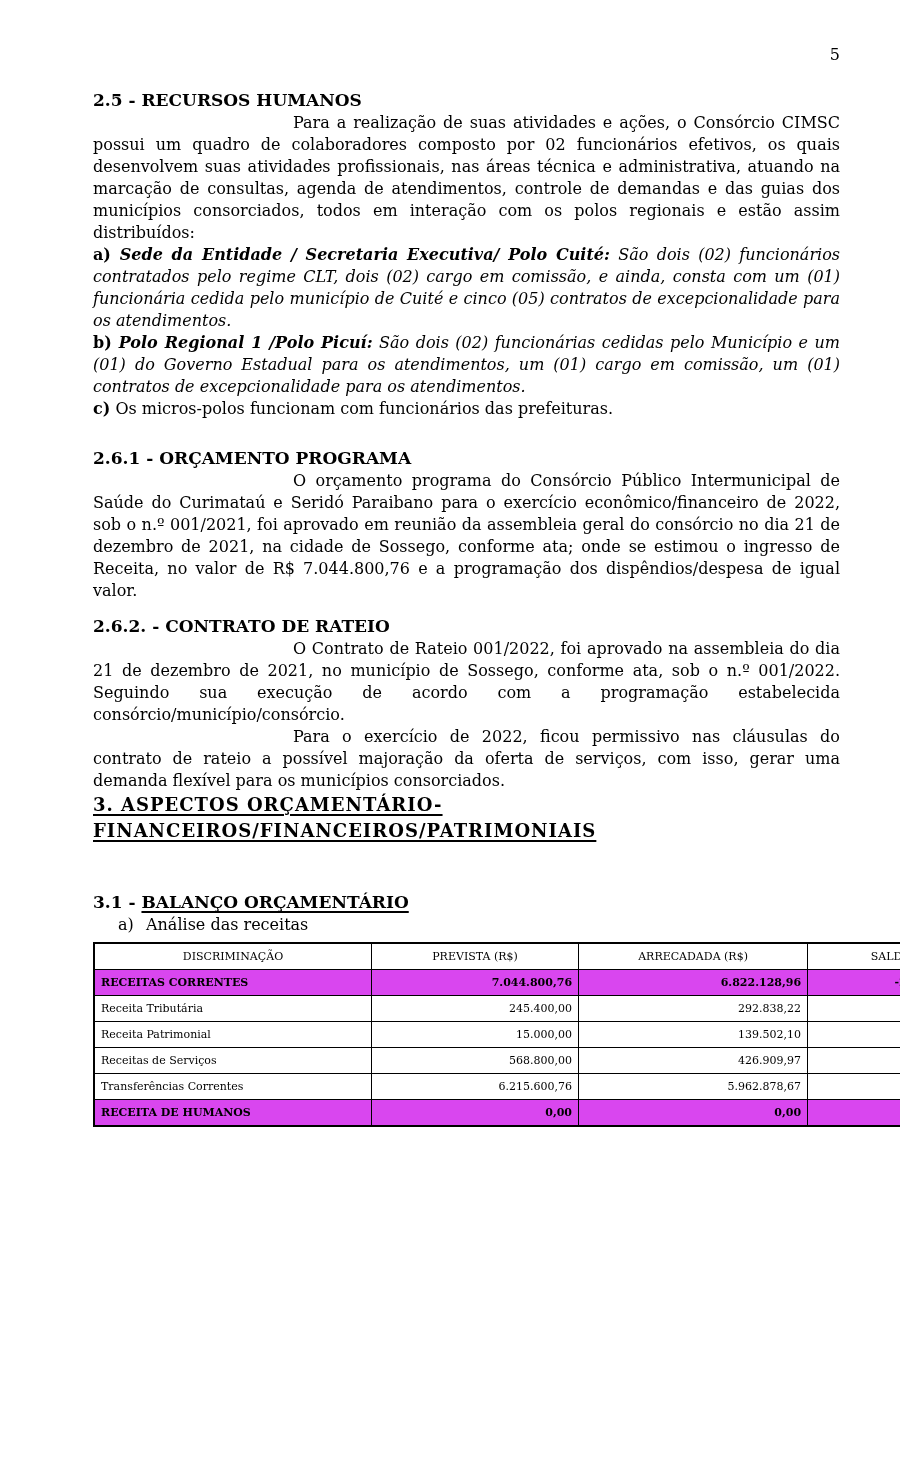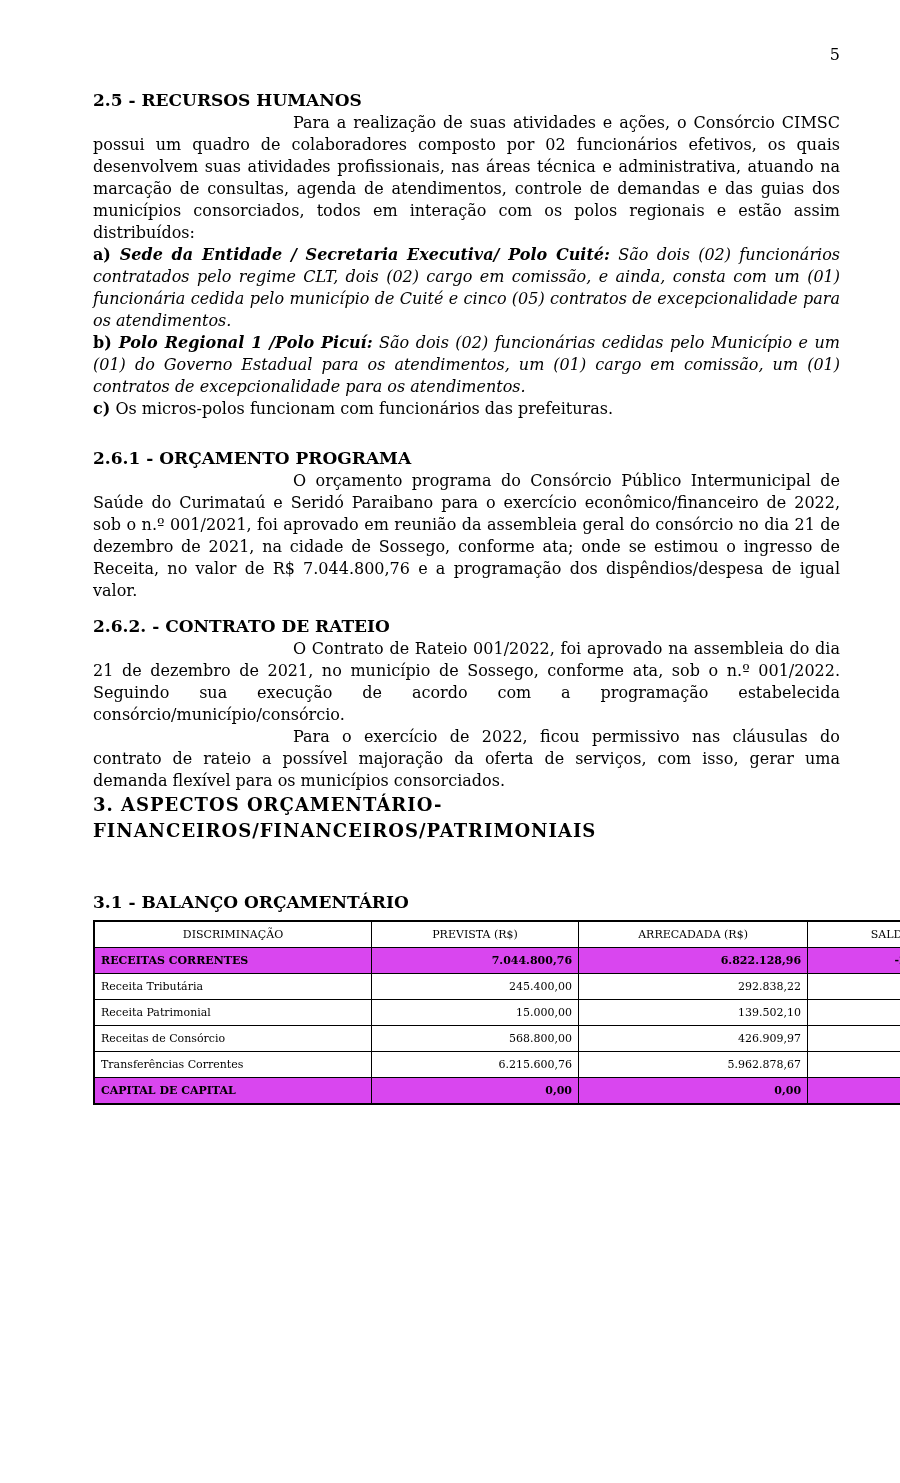--- a/index.html
+++ b/index.html
@@ -38,20 +38,21 @@
   .bi{font-weight:bold;font-style:italic;}
   .it{font-style:italic;}
   .h3big{
     font-weight:bold;
     font-size:18px;
     line-height:26px;
     letter-spacing:1px;
     margin:0;
   }
   .u{
+    text-decoration:underline;
     text-decoration-thickness:2px;
     text-underline-offset:3px;
     margin-top:44px;
   }
   .caption{margin:0;line-height:22px;padding-left:25px;}
   .caption .cap-label{display:inline-block;width:28px;font-style:normal;}
   table.receitas{
     border-collapse:collapse;
     width:883px;
     table-layout:fixed;
@@ -103,20 +104,21 @@
   <h2 class="hsec mt28">2.6.2. - CONTRATO DE RATEIO</h2>
 
   <p class="body ind mt42">O Contrato de Rateio 001/2022, foi aprovado na assembleia do dia 21 de dezembro de 2021, no município de Sossego, conforme ata, sob o n.º 001/2022. Seguindo sua execução de acordo com a programação estabelecida consórcio/município/consórcio.</p>
 
   <p class="body ind mt0">Para o exercício de 2022, ficou permissivo nas cláusulas do contrato de rateio a possível majoração da oferta de serviços, com isso, gerar uma demanda flexível para os municípios consorciados.</p>
 
   <h2 class="h3big mt78"><span class="u">3. ASPECTOS ORÇAMENTÁRIO-FINANCEIROS/FINANCEIROS/PATRIMONIAIS</span></h2>
 
   <h2 class="hsec mt46"><span>3.1 - </span><span class="u">BALANÇO ORÇAMENTÁRIO</span></h2>
 
+  <p class="caption mt32"><span class="cap-label">a)</span><span>Análise das receitas</span></p>
 
   <table class="receitas mt6">
     <colgroup>
         <col class="c1">
         <col class="c2">
         <col class="c3">
         <col class="c4">
       </colgroup>
     <thead>
       <tr>
@@ -139,33 +141,33 @@
         <td class="num">292.838,22</td>
         <td class="num">47.438,22</td>
       </tr>
       <tr>
         <td class="name">Receita Patrimonial</td>
         <td class="num">15.000,00</td>
         <td class="num">139.502,10</td>
         <td class="num">124.502,10</td>
       </tr>
       <tr>
-        <td class="name">Receitas de Consórcio</td>
+        <td class="name">Receitas de Serviços</td>
         <td class="num">568.800,00</td>
         <td class="num">426.909,97</td>
         <td class="num">-141.890,03</td>
       </tr>
       <tr>
         <td class="name">Transferências Correntes</td>
         <td class="num">6.215.600,76</td>
         <td class="num">5.962.878,67</td>
         <td class="num">-252.722,09</td>
       </tr>
       <tr class="hl">
-        <td class="name">CAPITAL DE CAPITAL</td>
+        <td class="name">RECEITA DE HUMANOS</td>
         <td class="num">0,00</td>
         <td class="num">0,00</td>
         <td class="num">0,00</td>
       </tr>
     </tbody>
   </table>
 
 
 </div>
 

